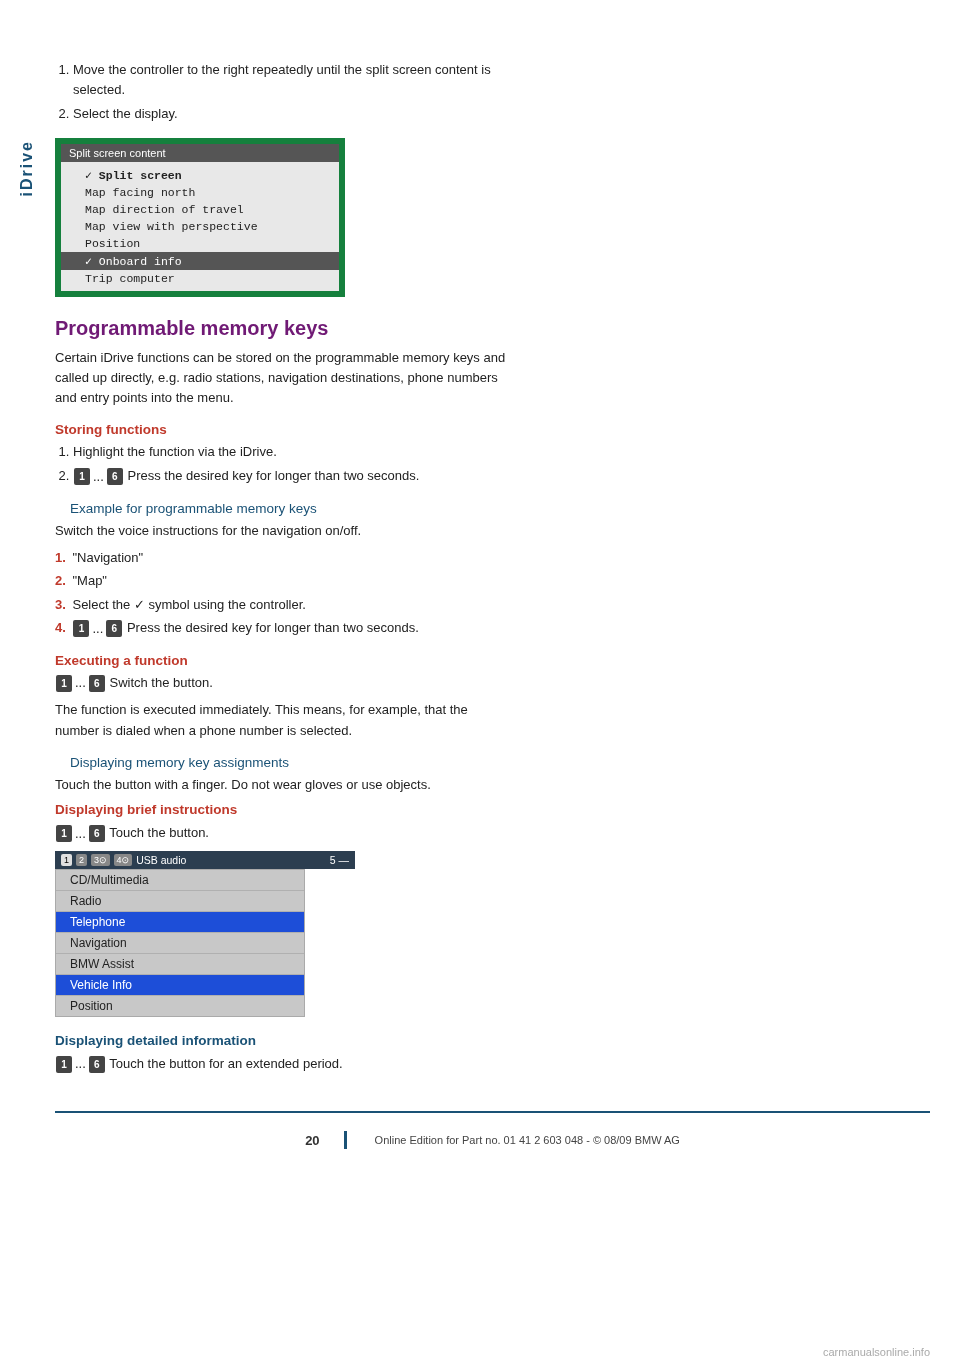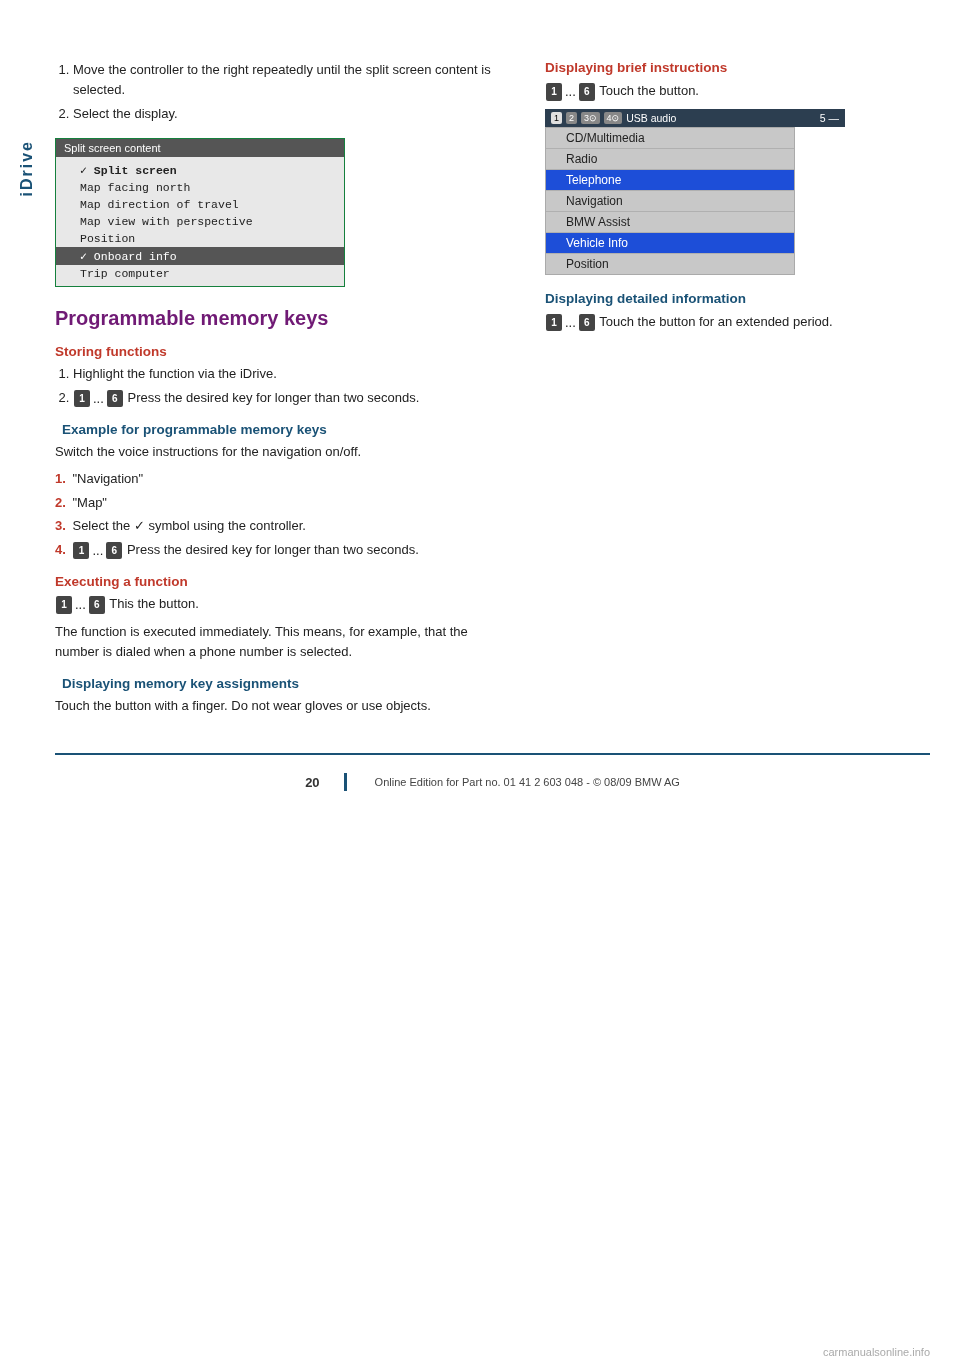--- a/index.html
+++ b/index.html
@@ -31,20 +31,21 @@
       font-size: 16px;
       font-weight: bold;
       color: #1a5276;
       letter-spacing: 2px;
     }
 
     .content-wrapper {
       display: flex;
       margin-left: 55px;
       margin-right: 30px;
+      flex-direction: column;
     }
 
     .left-column {
       flex: 1;
       padding-right: 30px;
       max-width: 490px;
     }
 
     .right-column {
       width: 300px;
@@ -57,21 +58,21 @@
       margin-bottom: 14px;
     }
     ol.main-list li {
       margin-bottom: 5px;
       font-size: 13px;
       line-height: 1.5;
     }
 
     
     .split-screen-img {
-      border: 1px solid #15803d;
+      border: 6px solid #15803d;
       background: #d8d8d8;
       width: 290px;
       margin: 10px 0 20px 0;
       font-size: 12px;
     }
     .split-screen-title {
       background: #555;
       color: #fff;
       padding: 3px 8px;
       font-size: 11px;
@@ -115,23 +116,23 @@
     .sub-heading-orange {
       color: #c0392b;
       font-weight: bold;
       font-size: 13.5px;
       margin: 14px 0 5px 0;
     }
 
     
     .sub-heading-blue {
       color: #1a5276;
-      font-weight: bold;
+      font-weight: normal;
       font-size: 13.5px;
-      margin: 14px 0 5px 7px;
+      margin: 14px 0 5px 15px;
     }
 
     
     .key-badge {
       display: inline-block;
       background: #444;
       color: #fff;
       font-size: 10px;
       font-weight: bold;
       padding: 1px 5px;
@@ -199,21 +200,21 @@
       color: #000;
     }
 
     .menu-list {
       border: 1px solid #aaa;
       background: #c8c8c8;
       width: 250px;
       margin-bottom: 16px;
     }
     .menu-item {
-      padding: 3px 20px;
+      padding: 3px 14px;
       font-size: 12px;
       color: #222;
       border-bottom: 1px solid #b0b0b0;
     }
     .menu-item:last-child { border-bottom: none; }
     .menu-item.highlighted {
       background: #1d4ed8;
       color: #fff;
     }
 
@@ -281,20 +282,21 @@
           <div class="split-screen-item">Map facing north</div>
           <div class="split-screen-item">Map direction of travel</div>
           <div class="split-screen-item">Map view with perspective</div>
           <div class="split-screen-item">Position</div>
           <div class="split-screen-item highlighted">✓ Onboard info</div>
           <div class="split-screen-item">Trip computer</div>
         </div>
       </div>
 
       <div class="section-heading">Programmable memory keys</div>
+      <div class="section-body">Certain iDrive functions can be stored on the programmable memory keys and called up directly, e.g. radio stations, navigation destinations, phone numbers and entry points into the menu.</div>
 
       <div class="sub-heading-orange">Storing functions</div>
       <ol class="main-list">
         <li>Highlight the function via the iDrive.</li>
         <li>
           <span class="inline-key-row">
             <span class="key-badge">1</span>
             <span>...</span>
             <span class="key-badge">6</span>
           </span>
@@ -328,21 +330,21 @@
         </li>
       </ul>
 
       <div class="sub-heading-orange">Executing a function</div>
       <div class="paragraph">
         <span class="inline-key-row">
           <span class="key-badge">1</span>
           <span>...</span>
           <span class="key-badge">6</span>
         </span>
-        <span> This the button.</span>
+        <span> Switch the button.</span>
       </div>
       <div class="paragraph">The function is executed immediately. This means, for example, that the number is dialed when a phone number is selected.</div>
 
       <div class="sub-heading-blue">Displaying memory key assignments</div>
       <div class="paragraph">Touch the button with a finger. Do not wear gloves or use objects.</div>
 
     </div>
 
     <div class="right-column">
 

